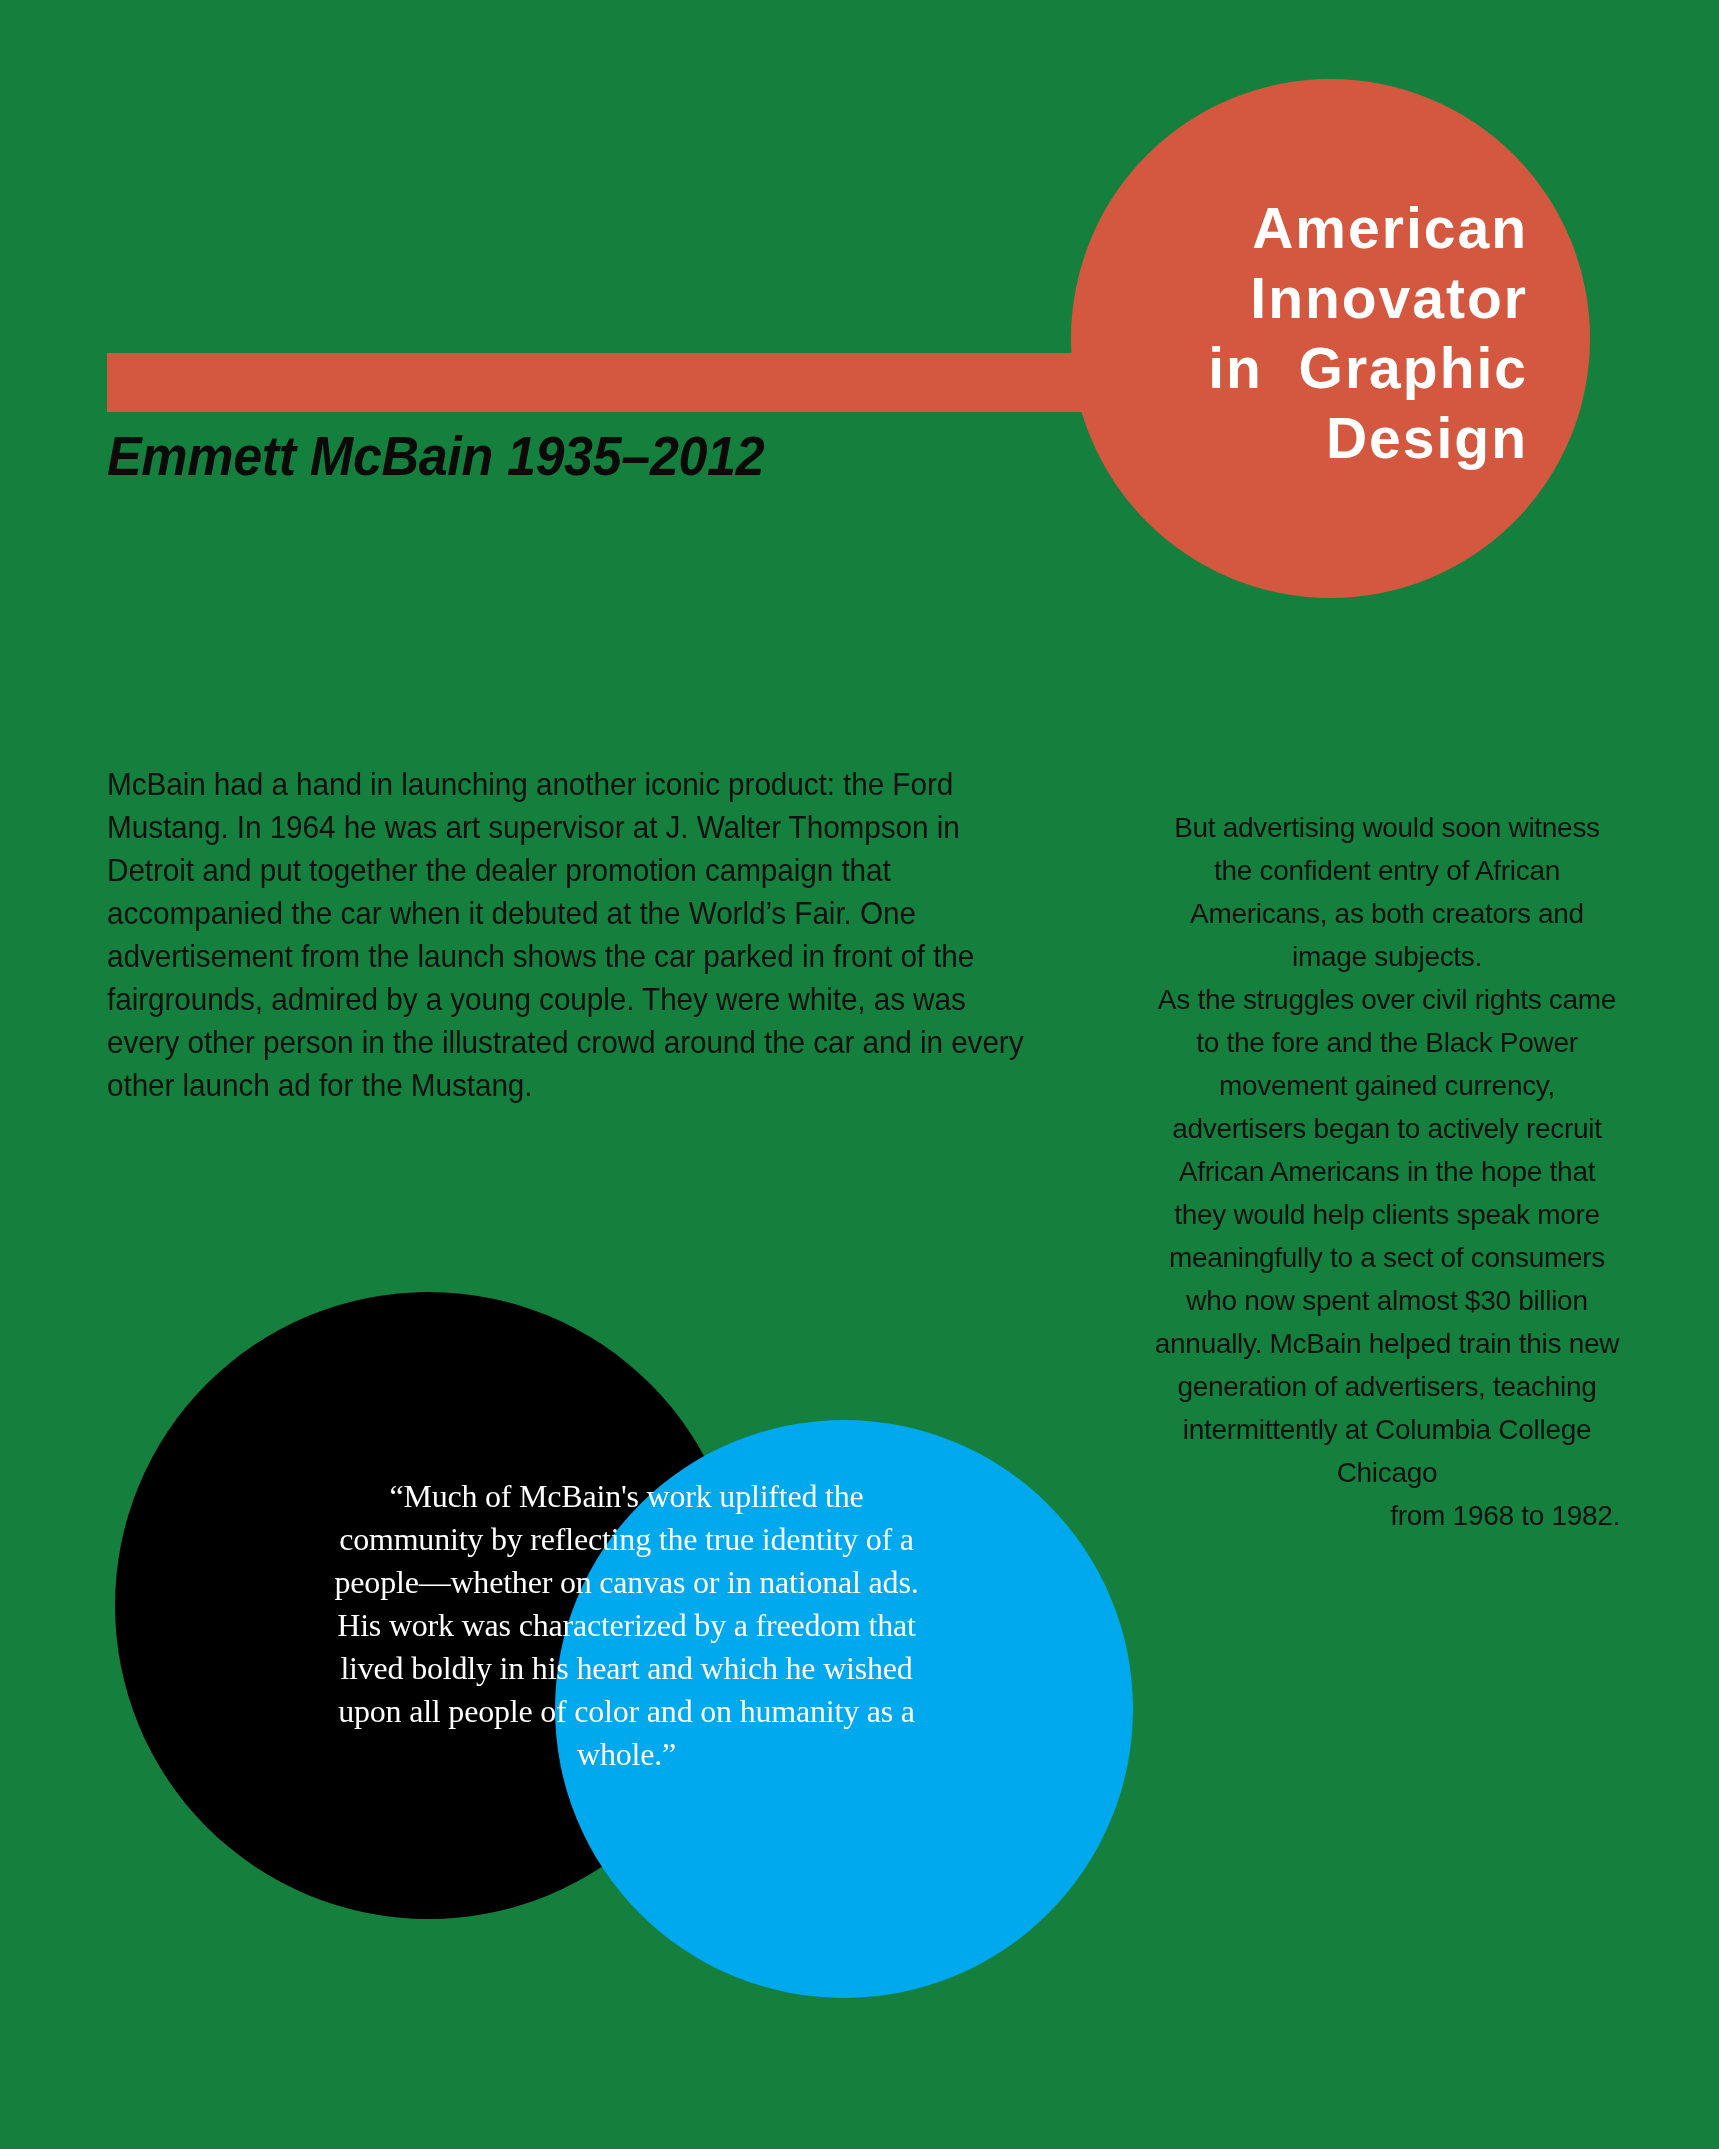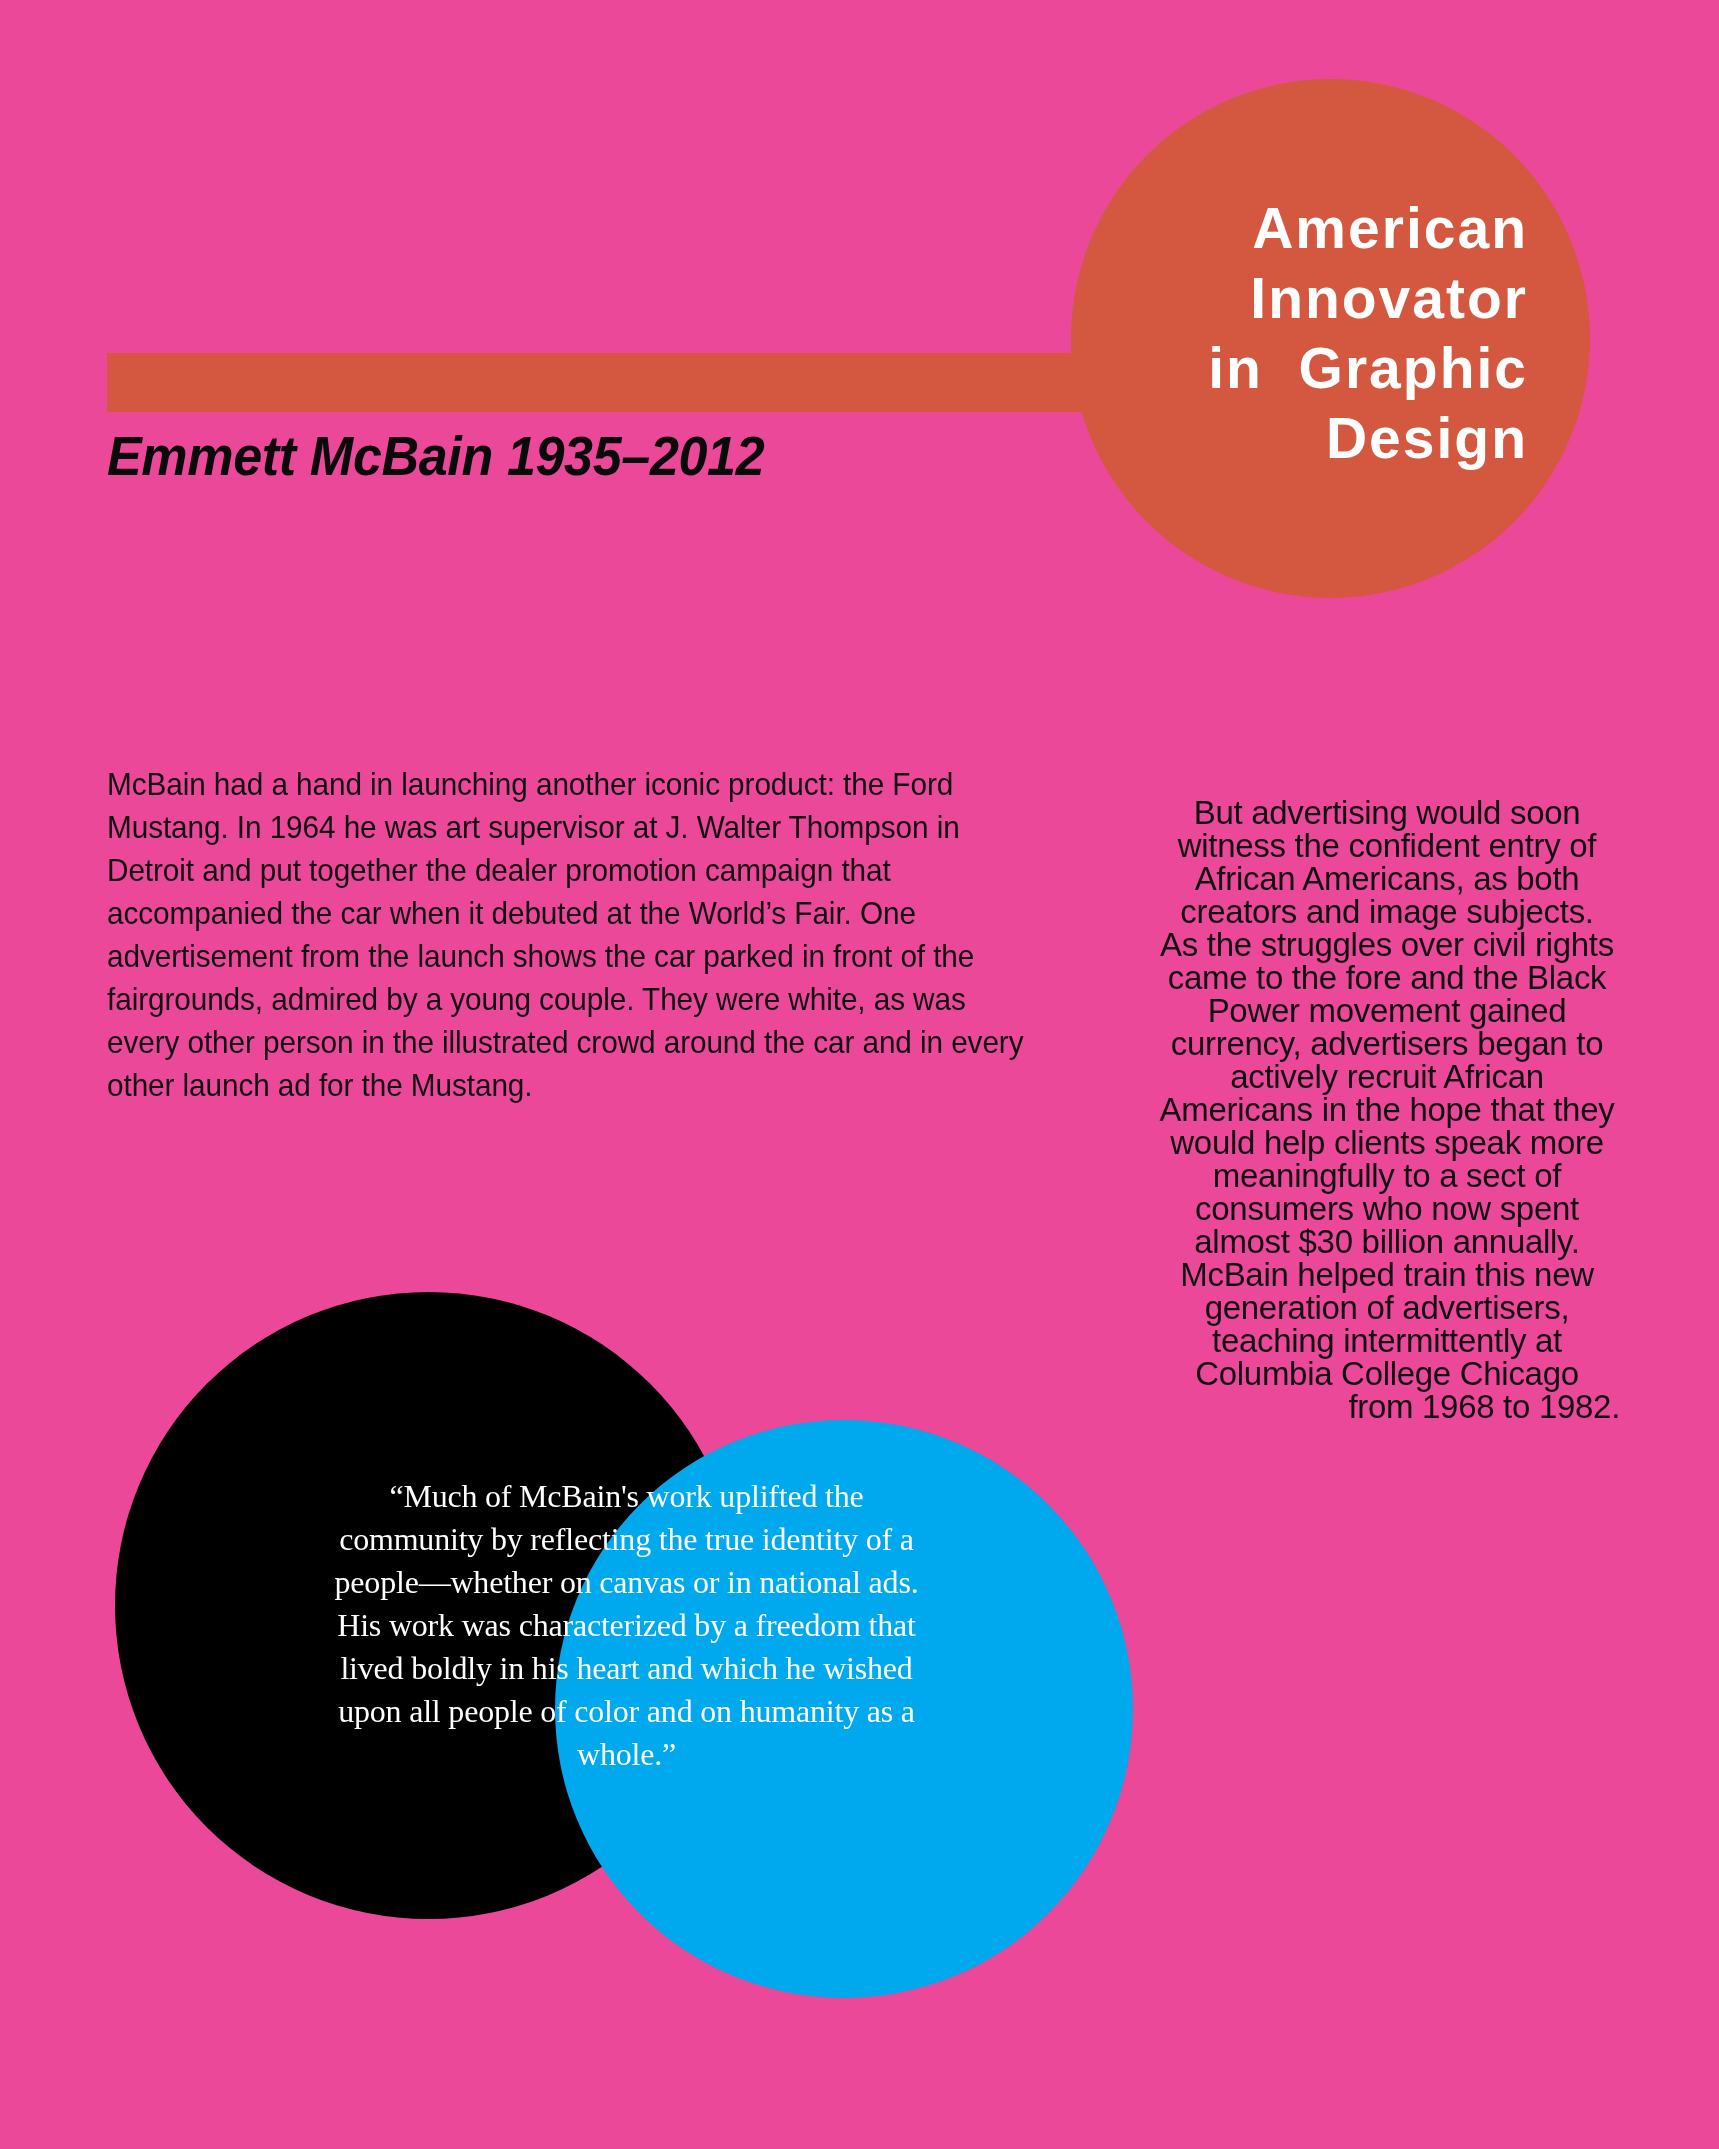--- a/index.html
+++ b/index.html
@@ -11,21 +11,21 @@
     width: 1720px;
     height: 2149px;
     background: #ffffff;
     font-family: "Liberation Sans", sans-serif;
     overflow: hidden;
   }
   #page {
     position: relative;
     width: 1720px;
     height: 2149px;
-    background: #ec4899;
+    background: #15803d;
     overflow: hidden;
   }
 
   
   #header-band {
     position: absolute;
     left: 0; top: 0;
     width: 1720px;
     height: 716px;
   }
@@ -90,22 +90,22 @@
     transform: scaleX(0.93);
     transform-origin: left top;
   }
   #col-right {
     position: absolute;
     left: 1154px;
     top: 763px;
     width: 466px;
     color: #111111;
     font-family: "Liberation Sans", sans-serif;
-    font-size: 33px;
-    line-height: 33px;
+    font-size: 28px;
+    line-height: 43px;
     text-align: center;
     letter-spacing: -0.3px;
     white-space: pre-line;
   }
   #col-right .last-line {
     display: block;
     text-align: right;
   }
 
   

